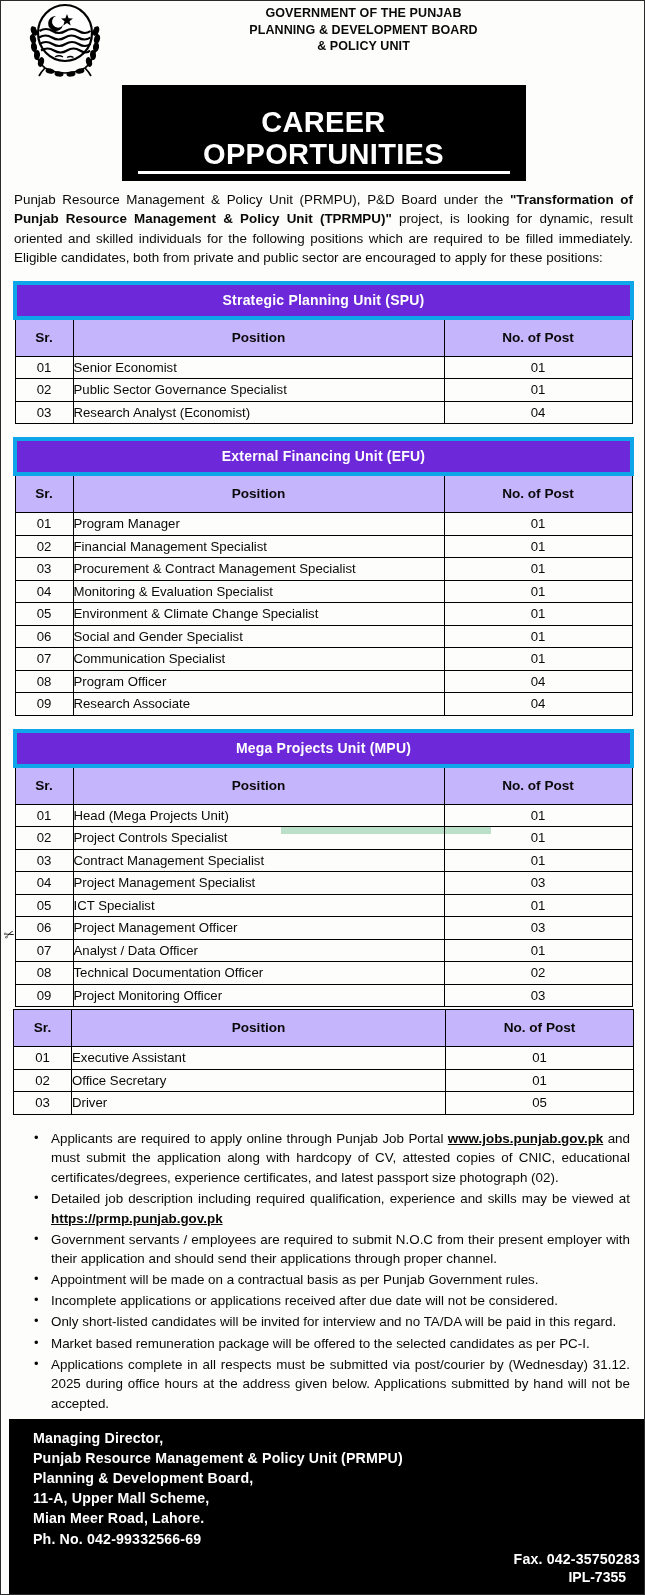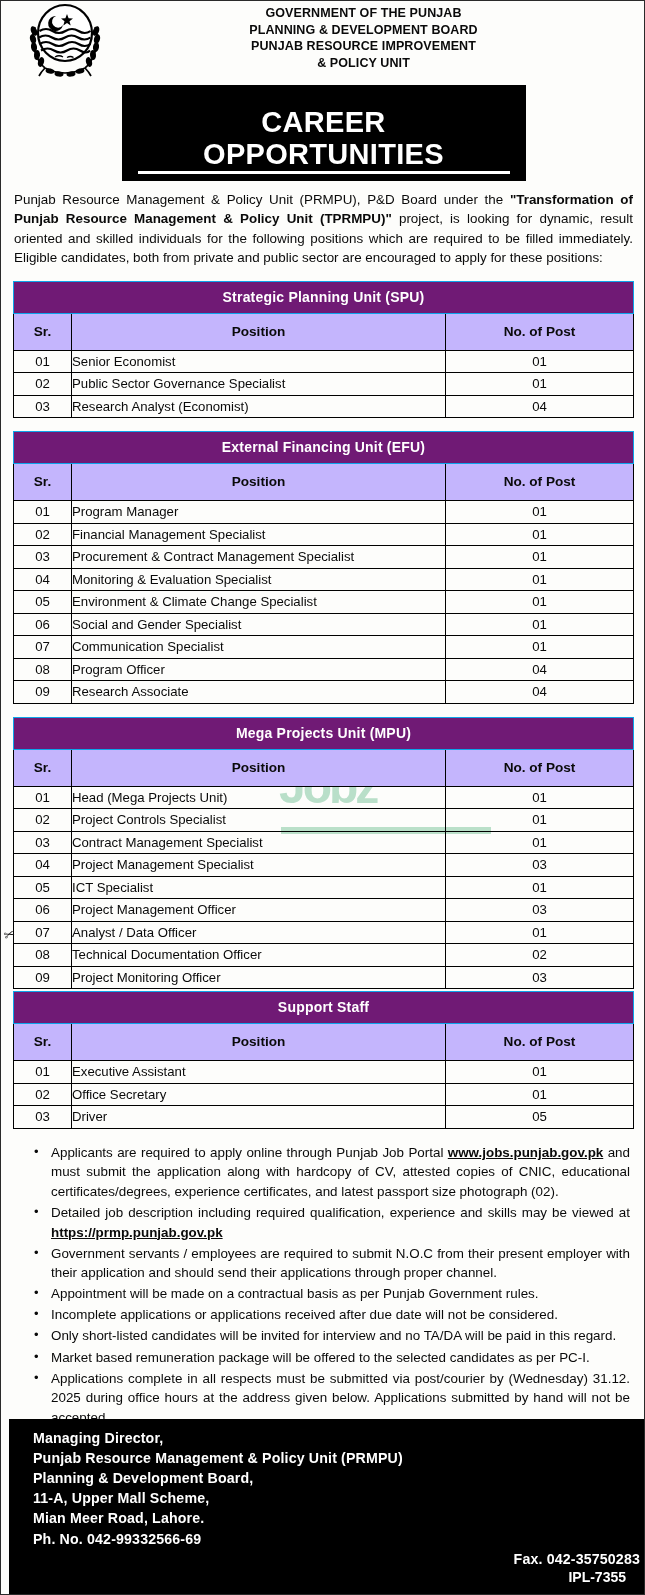--- a/index.html
+++ b/index.html
@@ -134,28 +134,28 @@
   
   table.jobs {
     width: 100%;
     border-collapse: collapse;
     margin-top: 13px;
     table-layout: fixed;
     border: 1px solid #000;
   }
   table.jobs.tight { margin-top: 2px; }
   table.jobs th.unit {
-    background: #701a75;
+    background: #6d28d9;
     color: #fff;
     font-size: 14px;
     font-weight: bold;
     text-align: center;
     padding: 7px 0 8px 0;
     letter-spacing: .2px;
-    border: 1px solid #0ea5e9;
+    border: 4px solid #0ea5e9;
   }
   table.jobs th.col {
     font-size: 13.6px;
     font-weight: bold;
     text-align: center;
     padding: 10px 0 11px 0;
     border: 1px solid #000;
     background: #c4b5fd;
   }
   table.jobs td {
@@ -280,21 +280,20 @@
             <ellipse cx="28" cy="68" rx="4.5" ry="2.6" transform="rotate(14 28 68)"></ellipse>
             <ellipse cx="37" cy="71" rx="4.5" ry="2.6" transform="rotate(7 37 71)"></ellipse>
             <ellipse cx="49" cy="71" rx="4.5" ry="2.6" transform="rotate(-7 49 71)"></ellipse>
             <ellipse cx="58" cy="68" rx="4.5" ry="2.6" transform="rotate(-14 58 68)"></ellipse>
           </g>
         </svg>
       </div>
       <div class="org-lines">
         <div>GOVERNMENT OF THE PUNJAB</div>
         <div>PLANNING &amp; DEVELOPMENT BOARD</div>
-        <div>PUNJAB RESOURCE IMPROVEMENT</div>
         <div>&amp; POLICY UNIT</div>
       </div>
     </div>
 
     <div class="banner-wrap">
       <div class="banner">
         <span>CAREER OPPORTUNITIES</span>
       </div>
     </div>
 
@@ -467,23 +466,20 @@
       </tbody>
     </table>
 
     <table class="jobs tight">
       <colgroup>
           <col class="c-sr">
           <col class="c-pos">
           <col class="c-num">
         </colgroup>
       <thead>
-        <tr>
-            <th class="unit" colspan="3">Support Staff</th>
-          </tr>
         <tr>
           <th class="col">Sr.</th>
           <th class="col">Position</th>
           <th class="col">No. of Post</th>
         </tr>
       </thead>
       <tbody>
         <tr>
           <td class="sr">01</td>
           <td class="pos">Executive Assistant</td>

